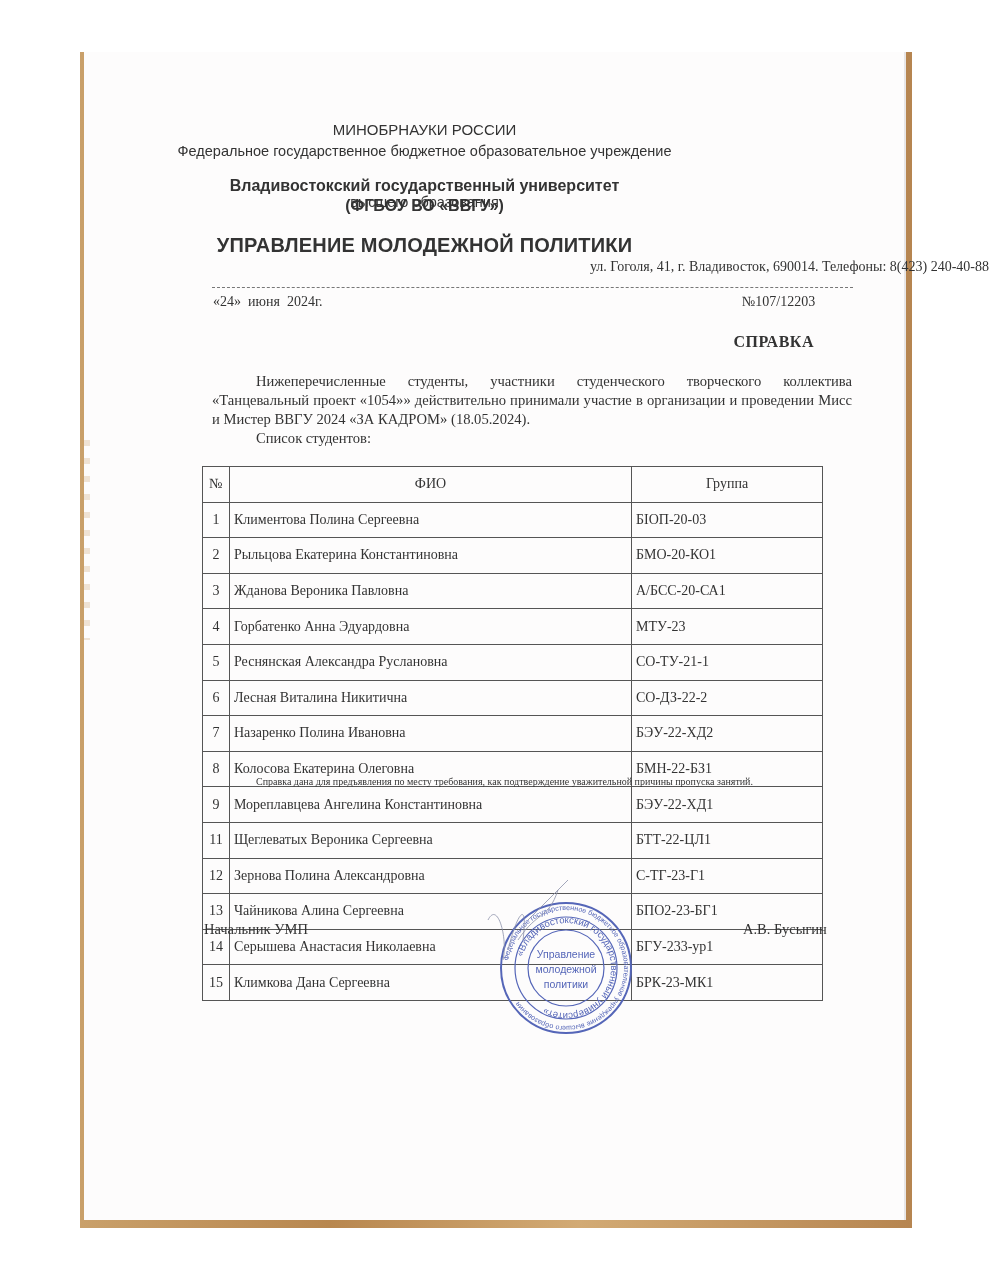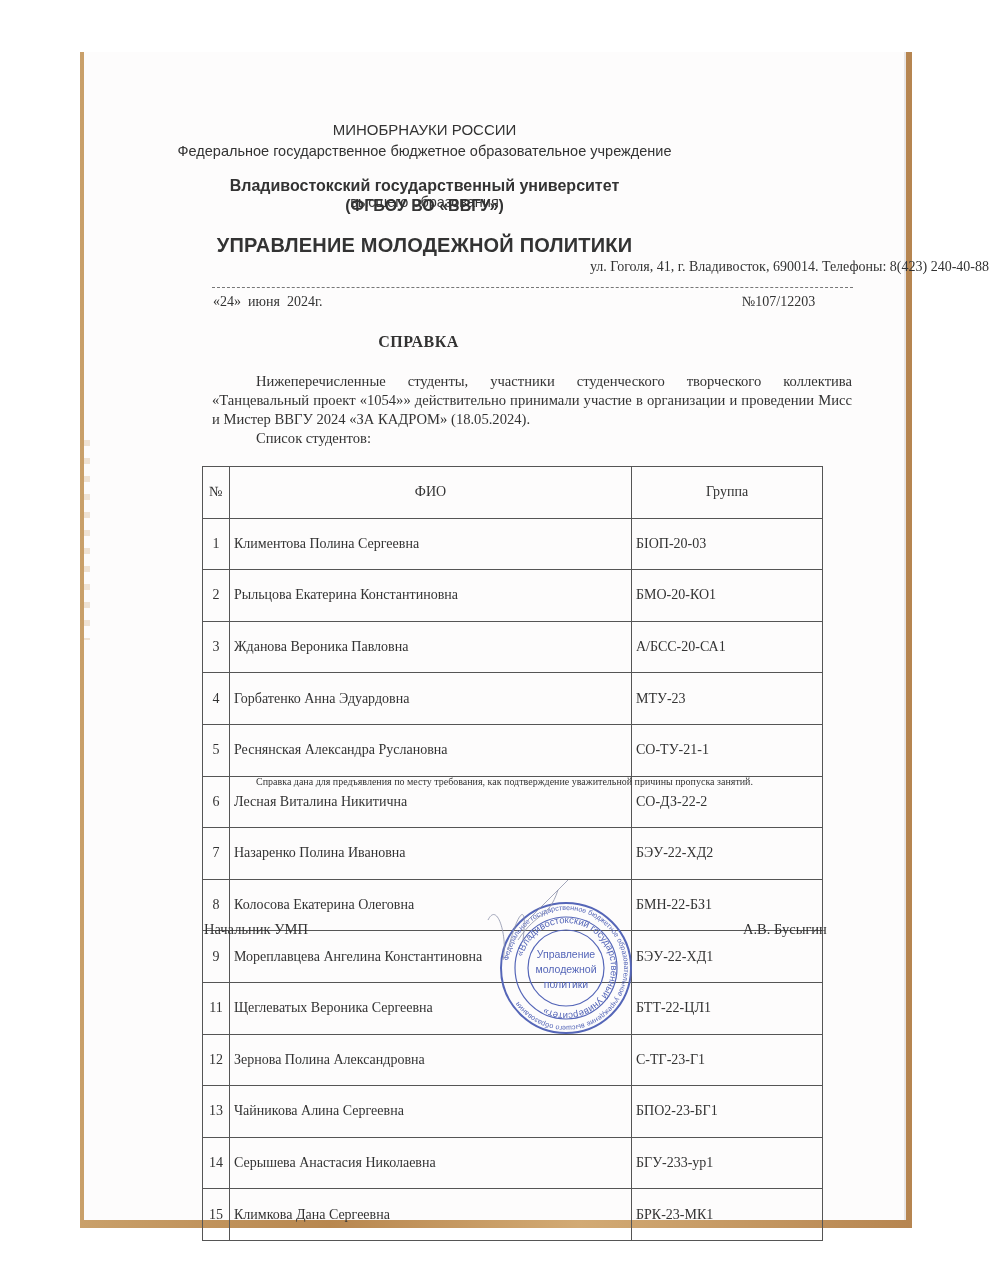--- a/index.html
+++ b/index.html
@@ -31,32 +31,32 @@
     .hdr1 { top: 121px; font-size: 15px; }
     .hdr2 { top: 143px; font-size: 14.5px; }
     .hdr3 { top: 162px; font-size: 14.5px; margin-top: 32px; }
     .hdr4 { top: 177px; font-size: 16px; font-weight: bold; }
     .hdr5 { top: 197px; font-size: 16px; font-weight: bold; }
     .hdr6 { top: 234px; font-size: 20px; font-weight: bold; letter-spacing: 0.2px; }
     .addr { top: 259px; left: 0; width: 989px; text-align: right; font-size: 14px; color: #333; }
     .dash { left: 212px; top: 287px; width: 641px; border-top: 1px dashed #777; }
     .date { left: 213px; top: 294px; font-size: 14px; color: #333; }
     .num { left: 742px; top: 294px; font-size: 14px; color: #333; }
-    .title { top: 333px; left: 16px; width: 805px; text-align: center; font-size: 16px; font-weight: bold; letter-spacing: 0.5px; color: #333; }
+    .title { top: 333px; left: 9px; width: 805px; text-align: right; font-size: 16px; font-weight: bold; letter-spacing: 0.5px; color: #333; }
     .para {
       left: 212px; width: 640px; top: 372px; font-size: 14.6px; line-height: 19px; text-align: justify; color: #333;
       text-indent: 44px;
     }
     .listlbl { left: 256px; top: 430px; font-size: 14.6px; color: #333; }
     table.students {
       position: absolute; left: 202px; top: 466px; width: 621px;
       border-collapse: collapse; font-size: 14px; color: #333;
     }
     table.students th, table.students td {
-      border: 1px solid #555; height: 18.6px; padding: 16px 4px; font-weight: normal; line-height: 18px;
+      border: 1px solid #555; height: 18.6px; padding: 8px 4px; font-weight: normal; line-height: 18px;
     }
     table.students th { text-align: center; }
     table.students td.n { text-align: center; width: 22px; padding: 0 2px; }
     table.students td.g { width: 182px; }
     .closing {
       left: 212px; width: 640px; top: 772px; font-size: 10px; line-height: 20px; text-align: justify; color: #333; text-indent: 44px;
     }
     .signer-title { left: 204px; top: 921px; font-size: 14.5px; color: #333; }
     .signer-name { left: 743px; top: 921px; font-size: 14.5px; color: #333; }
     .stamp { left: 478px; top: 880px; width: 176px; height: 176px; }

